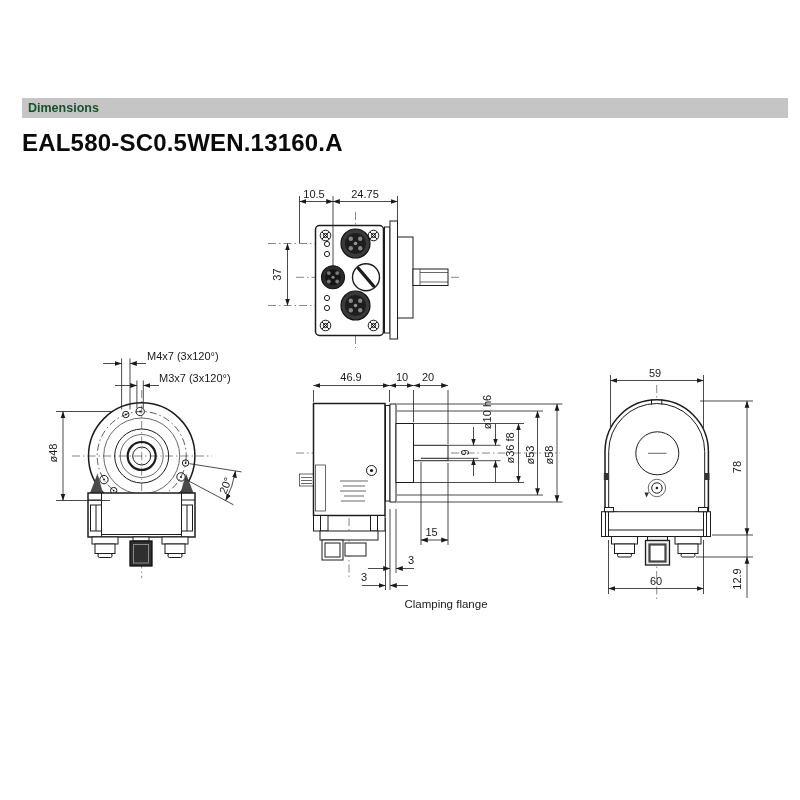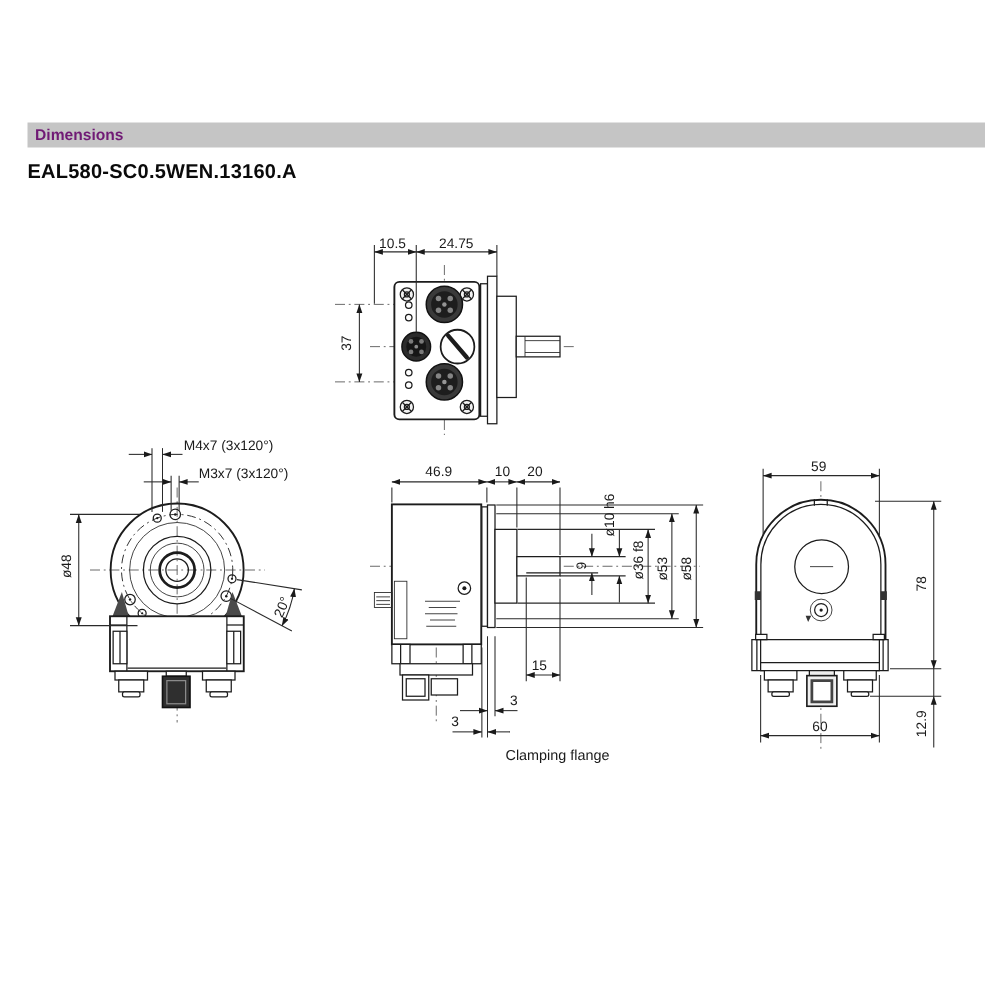--- a/index.html
+++ b/index.html
@@ -1,21 +1,21 @@
 <!DOCTYPE html>
 <html><head>
 <meta charset="utf-8">
 <style>
   html,body{margin:0;padding:0;background:#fff;}
   .page{position:relative;width:800px;height:800px;background:#ffffff;overflow:hidden;
         font-family:"Liberation Sans",sans-serif;}
   .section-bar{position:absolute;left:22px;top:98px;width:766px;height:20px;background:#c5c5c5;}
   .section-bar span{display:block;padding-left:6px;line-height:20px;font-size:12.5px;
-        font-weight:bold;color:#701a75;}
-  .page-title{position:absolute;left:22px;top:129px;margin:0;font-size:16px;font-weight:bold;
+        font-weight:bold;color:#14532d;}
+  .page-title{position:absolute;left:22px;top:129px;margin:0;font-size:24px;font-weight:bold;
         color:#0a0a0a;letter-spacing:.2px;}
   svg.drawing{position:absolute;left:0;top:0;width:800px;height:800px;}
   
   .o   {fill:none;stroke:#1c1c1c;stroke-width:1.5;}
   .o1  {fill:none;stroke:#1c1c1c;stroke-width:1;}
   .thin{fill:none;stroke:#2a2a2a;stroke-width:.7;}
   .diml{fill:none;stroke:#2a2a2a;stroke-width:.85;}
   .cl  {fill:none;stroke:#555;stroke-width:.7;stroke-dasharray:8 3 1.5 3;}
   .dash{fill:none;stroke:#333;stroke-width:.8;stroke-dasharray:7 3 1.5 3;}
   .wfill{fill:#fff;stroke:#1c1c1c;stroke-width:1.5;}

